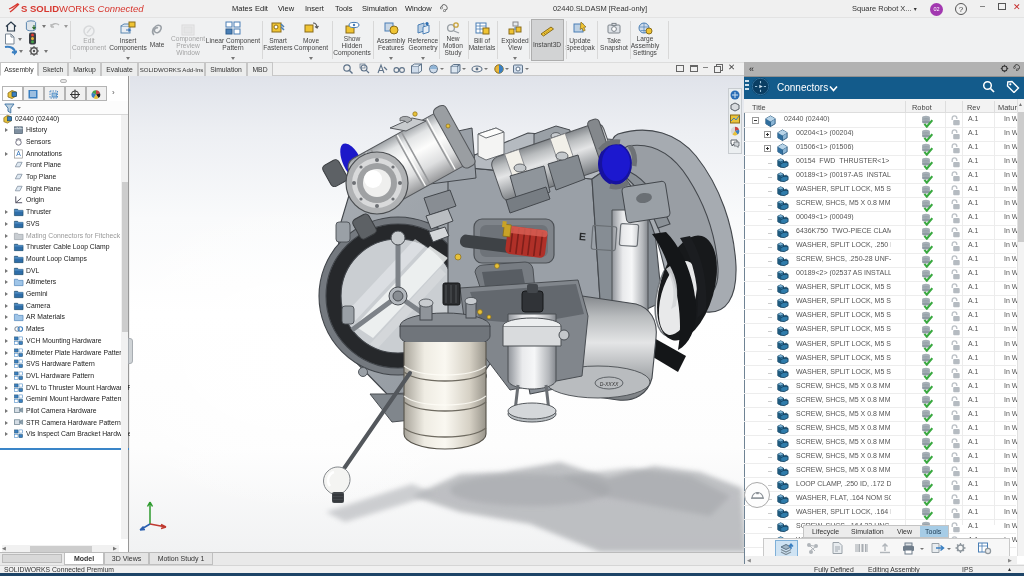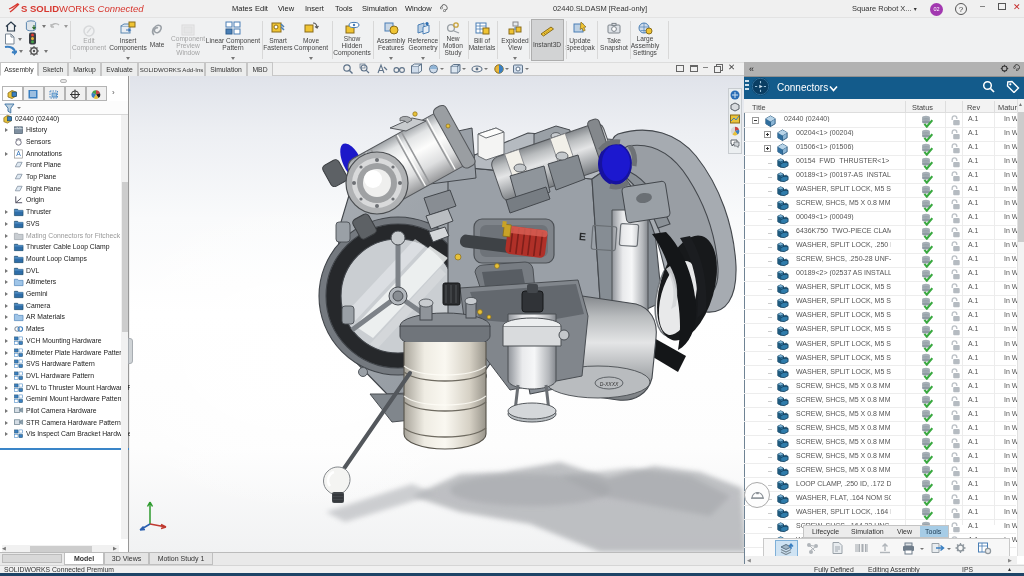--- a/index.html
+++ b/index.html
@@ -866,21 +866,21 @@
     <svg class="abs" style="left:982px;top:80px" width="13" height="13" viewBox="0 0 13 13">
       <circle cx="5.5" cy="5.5" r="3.8" fill="none" stroke="#fff" stroke-width="1.5"></circle>
       <path d="M8.5 8.5 L12 12" stroke="#fff" stroke-width="1.7"></path>
     </svg>
     <svg class="abs" style="left:1006px;top:80px" width="14" height="13" viewBox="0 0 14 13">
       <path d="M6 1.5 L12.5 8 L8 12.5 L1.5 6 L1.8 1.8 z" fill="none" stroke="#fff" stroke-width="1.4"></path>
       <circle cx="4.3" cy="4.3" r="1.1" fill="#fff"></circle>
     </svg>
     <div class="abs" id="thead"></div>
     <div class="abs t" style="left:752px;top:103px;font-size:7.4px;color:#444">Title</div>
-    <div class="abs t" style="left:912px;top:103px;font-size:7.4px;color:#444">Status</div>
+    <div class="abs t" style="left:912px;top:103px;font-size:7.4px;color:#444">Robot</div>
     <div class="abs t" style="left:967px;top:103px;font-size:7.4px;color:#444">Rev</div>
     <div class="abs t" style="left:998px;top:103px;font-size:7.4px;color:#444">Maturit</div>
     <div class="abs" style="left:905px;top:101px;width:1px;height:11px;background:#ddd"></div>
     <div class="abs" style="left:945px;top:101px;width:1px;height:11px;background:#ddd"></div>
     <div class="abs" style="left:962px;top:101px;width:1px;height:11px;background:#ddd"></div>
     <div class="abs" style="left:994px;top:101px;width:1px;height:11px;background:#ddd"></div>
     <div class="abs trow" style="left:744px;top:113.5px">
       <div style="position:absolute;left:8px;top:3.5px;width:7px;height:7px;border:1px solid #999;background:#fff">
         <div style="position:absolute;left:1px;top:2px;width:3px;height:1px;background:#333"></div>
       </div>

